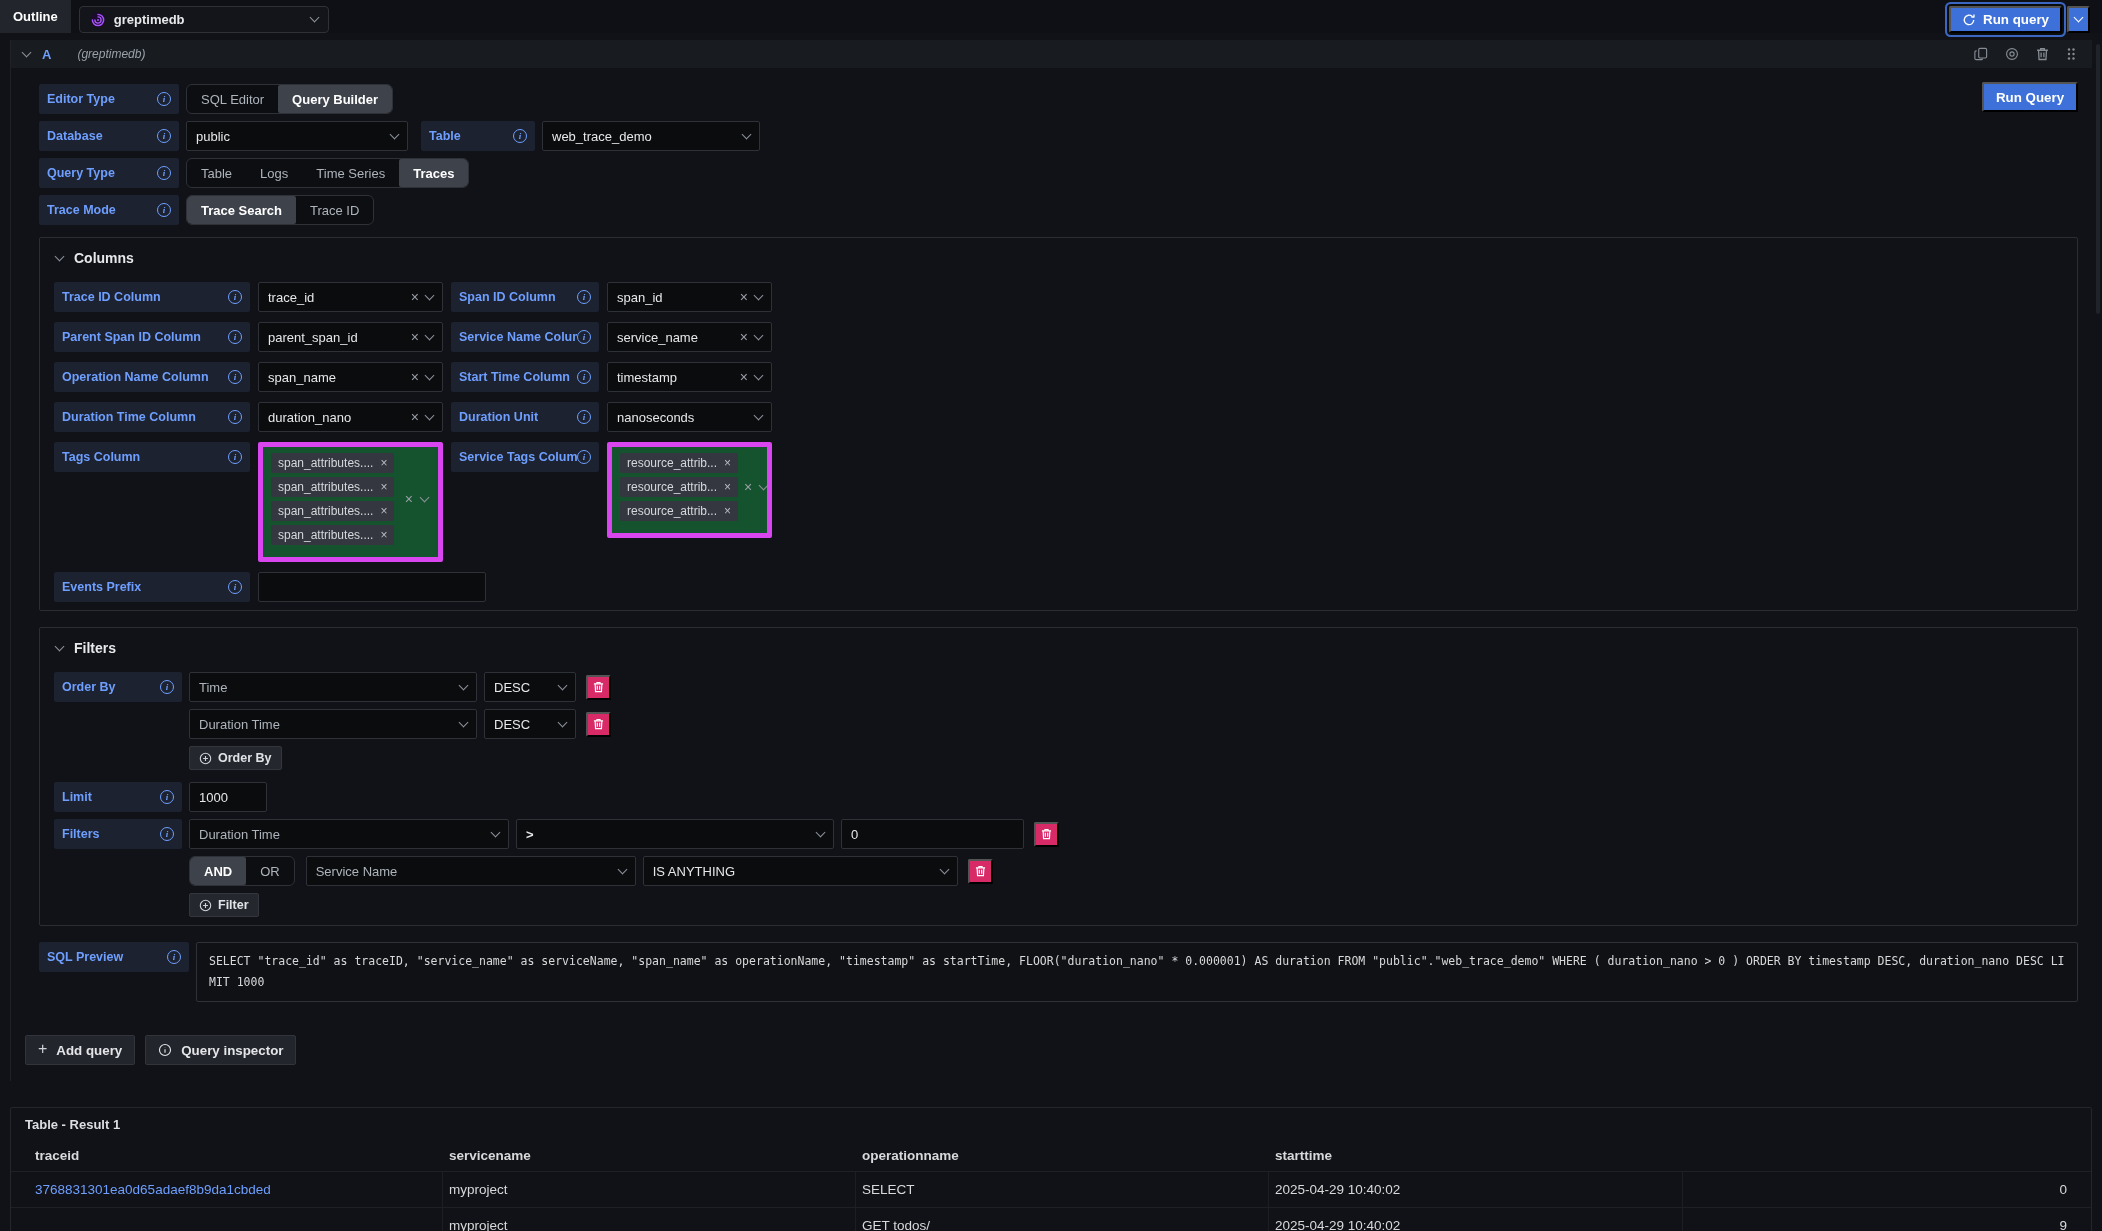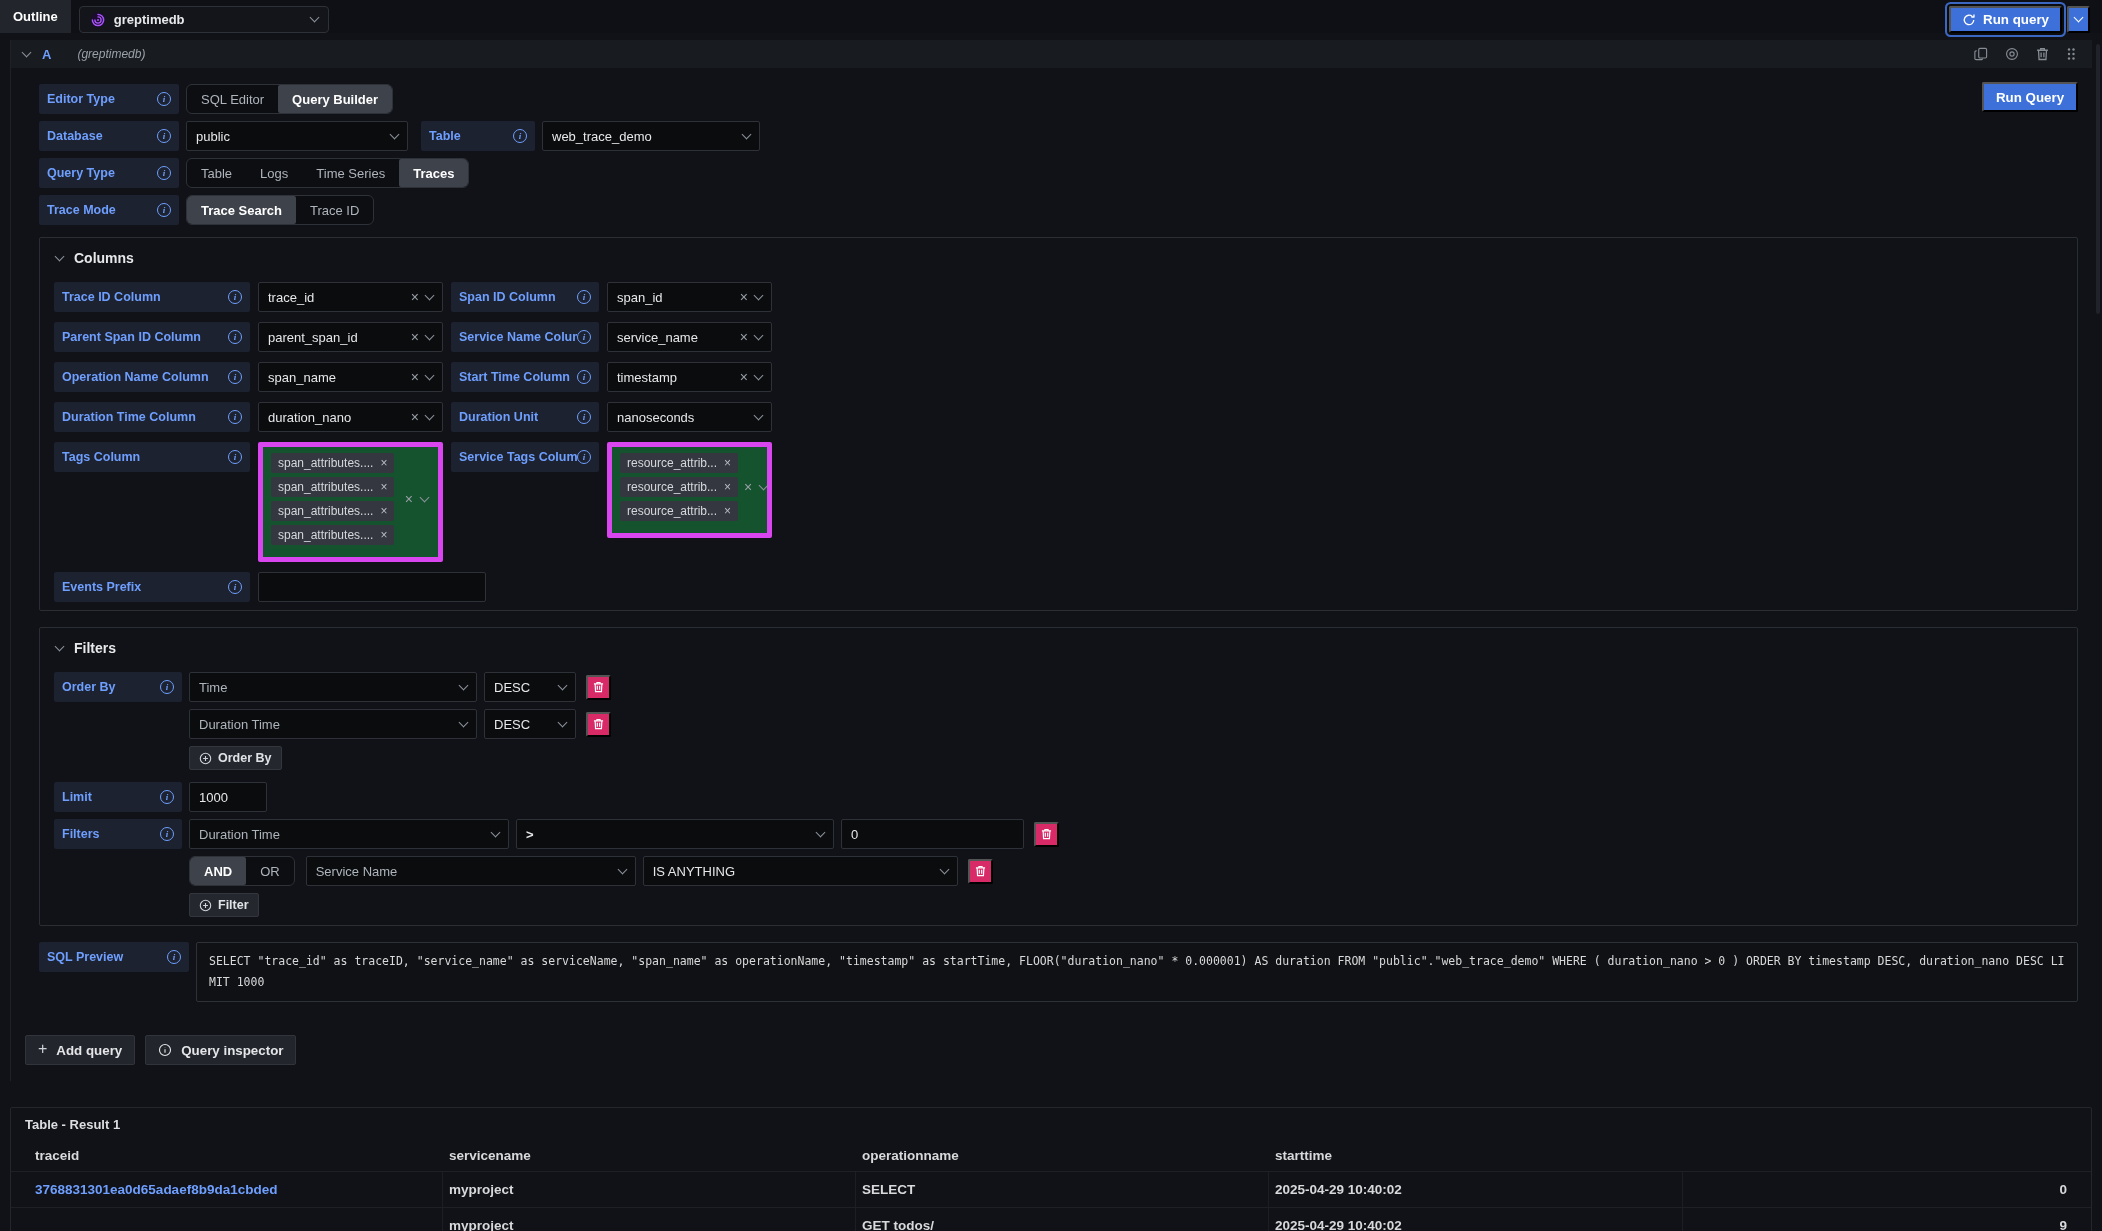--- a/index.html
+++ b/index.html
@@ -79,21 +79,21 @@
   
   .rpanel { margin: 26px 10px 0 10px; border: 1px solid #24262c; border-radius: 2px; background: #111217; height: 152px; overflow: hidden; }
   .rtitle { padding: 9px 14px 8px 14px; font-size: 13px; font-weight: 700; color: #dcdee1; }
   .rrow { display: grid; grid-template-columns: 432px 413px 413px 414px 1fr; align-items: stretch; }
   .rrow.hrow { height: 31px; }
   .rrow.drow { height: 36px; border-top: 1px solid #1e2026; }
   .rcell { display: flex; align-items: center; padding-left: 6px; font-size: 13.5px; color: #d8d9da; }
   .rcell.first { padding-left: 24px; }
   .rcell.num { justify-content: flex-end; padding-right: 24px; }
   .hrow .rcell { font-weight: 700; font-size: 13.5px; }
-  .drow .rcell { border-right: 1px solid rgba(255,255,255,0.05); font-weight: bold; }
+  .drow .rcell { border-right: 1px solid rgba(255,255,255,0.05); }
   .drow .rcell:last-child { border-right: none; }
   .tlink { color: #6e9fff; cursor: pointer; }
 
   .scroll-thumb { position: fixed; right: 2px; top: 44px; width: 4px; height: 270px; background: #2e3138; border-radius: 2px; opacity: .55; }
 </style>
 </head>
 <body>
 
 <header class="topbar">
   <div class="outline-btn">Outline</div>

